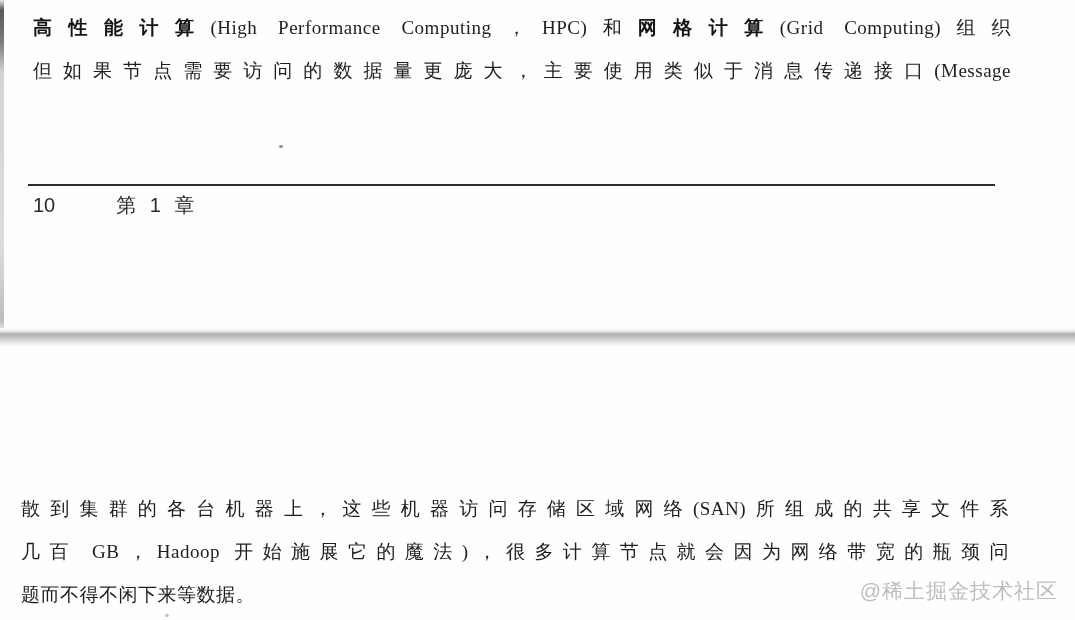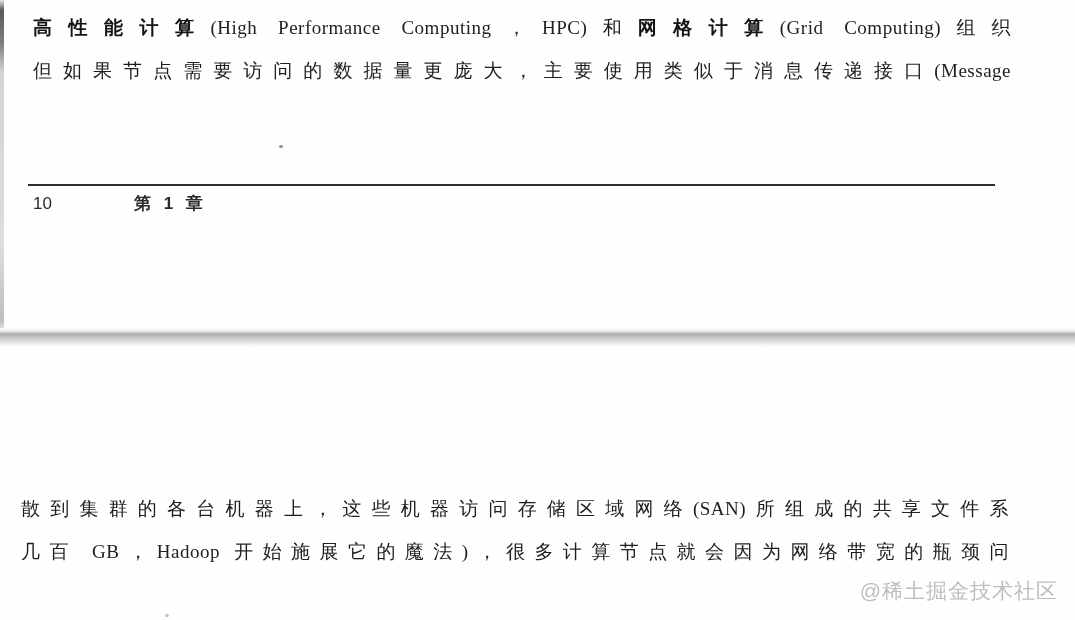--- a/index.html
+++ b/index.html
@@ -42,27 +42,27 @@
   .footer-rule {
     position: absolute;
     top: 184px; left: 28px;
     width: 967px; height: 2px;
     background: #2d2d2d;
   }
   .page-footer {
     position: absolute;
     top: 192px; left: 33px;
     font-family: "Liberation Sans", "DejaVu Sans", sans-serif;
-    font-size: 17px;
+    font-size: 20px;
     color: #2a2a2a;
     display: flex;
     align-items: baseline;
     justify-content: flex-end;
   }
-  .chapter-title { margin-left: 82px; letter-spacing: 4px; font-weight: bold; }
+  .chapter-title { margin-left: 61px; letter-spacing: 4px; }
 
   
   .page-divider {
     position: absolute;
     top: 328px; left: 0;
     width: 1075px; height: 20px;
     background: linear-gradient(to bottom,
       #ffffff 0%,
       #ececec 15%,
       #aeaeae 30%,
@@ -118,18 +118,19 @@
 <div class="page-footer">
   <span class="page-number">10</span>
   <span class="chapter-title">第 1 章</span>
 </div>
 
 <div class="page-divider"></div>
 
 <div class="para bottom-para">
   <div class="line">散到集群的各台机器上，这些机器访问存储区域网络(SAN)所组成的共享文件系</div>
   <div class="line">几百 GB，Hadoop 开始施展它的魔法)，很多计算节点就会因为网络带宽的瓶颈问</div>
+  <div class="line last">题而不得不闲下来等数据。</div>
 </div>
 
 <div class="dot dot-1"></div>
 <div class="dot dot-2"></div>
 
 <div class="watermark">@稀土掘金技术社区</div>
 
 </body></html>

